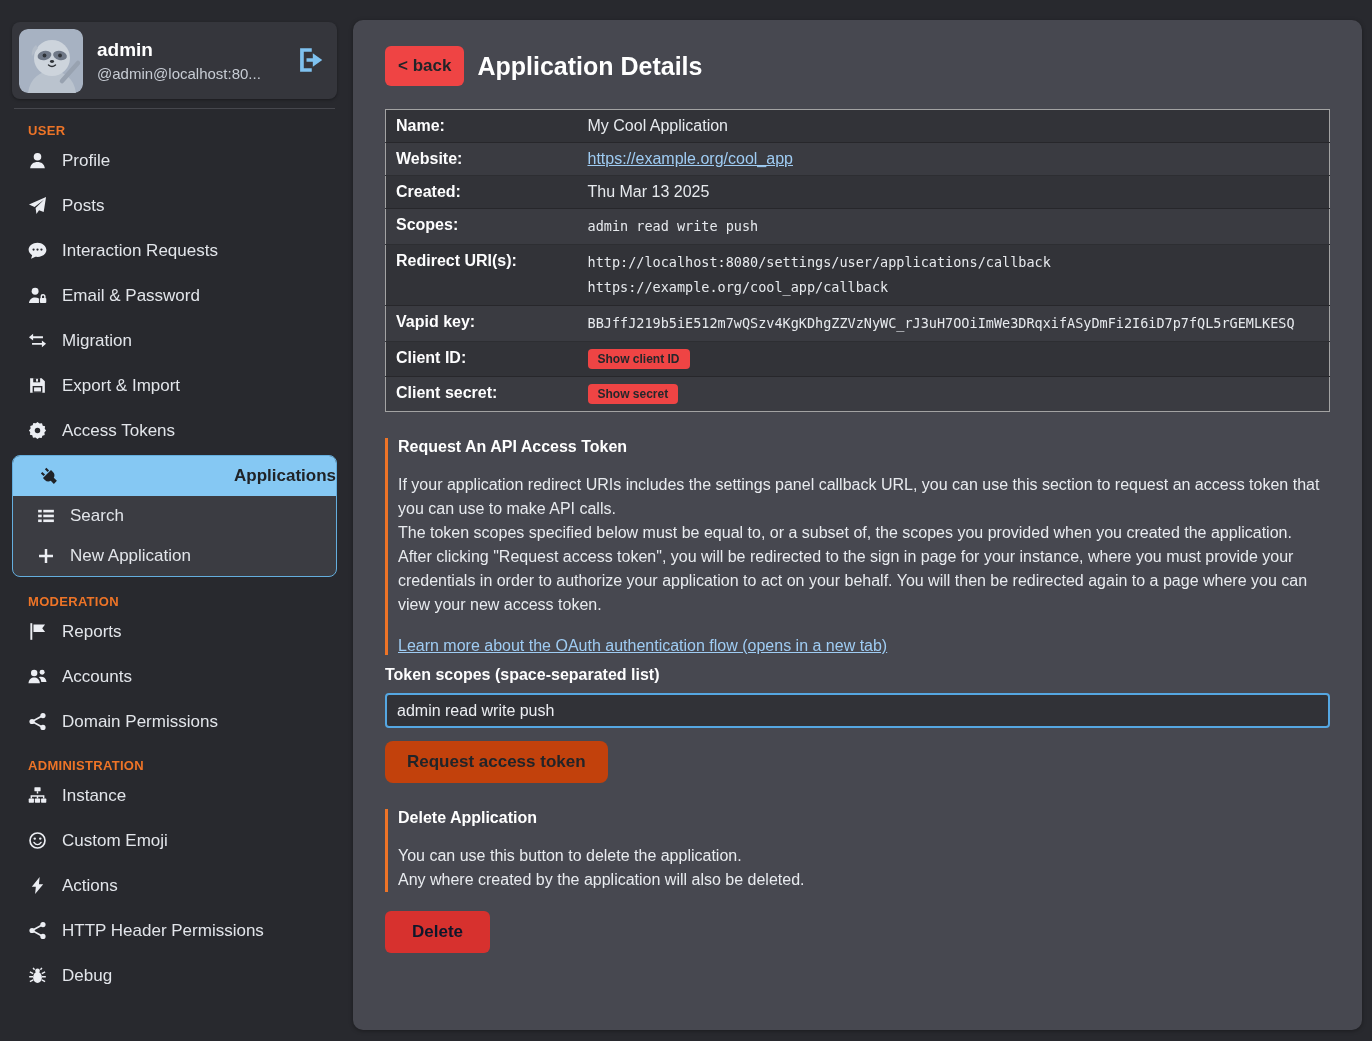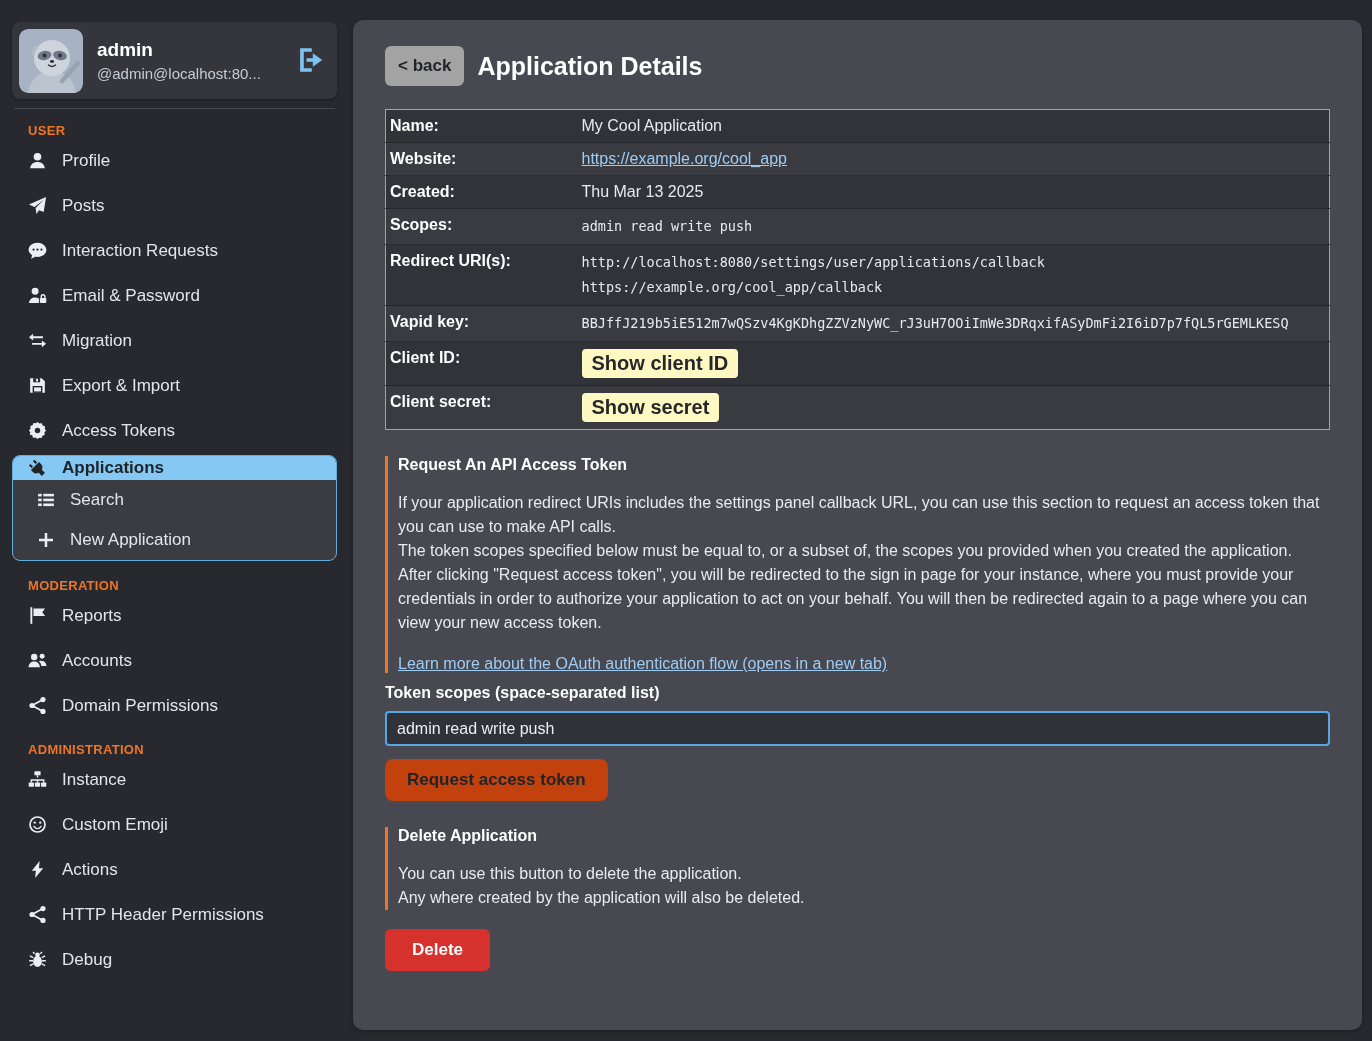--- a/index.html
+++ b/index.html
@@ -20,56 +20,56 @@
   .avatar { width:64px; height:64px; border-radius:8px; flex-shrink:0; overflow:hidden; }
   .user-meta { min-width:0; }
   .username { font-size:19px; font-weight:700; color:#ffffff; }
   .handle { font-size:15px; color:#c7ccd4; margin-top:4px; white-space:nowrap; overflow:hidden; }
   .logout-btn { margin-left:auto; background:none; border:none; color:#7fc2f0; cursor:pointer; width:30px; height:30px; flex-shrink:0; }
   .sidebar-divider { border:none; border-top:1px solid #46474d; margin:9px 2px 0 2px; }
   .section-header { color:#ee7427; font-weight:700; font-size:13px; padding:14px 0 0 16px; letter-spacing:.3px; }
   .nav-item { display:flex; align-items:center; gap:15px; height:45px; padding-left:16px; color:#e2e5ea; font-size:17px; cursor:pointer; }
   .nav-item .ico { width:19px; height:19px; flex-shrink:0; color:#eceef3; display:flex; align-items:center; justify-content:center; }
   .apps-box { border:1px solid #64aede; border-radius:8px; overflow:hidden; margin:2px 0 3px 0; background:#3b3c42; }
-  .apps-active { display:flex; align-items:center; gap:15px; height:24px; padding-left:15px; background:#85c8f3; color:#202327; font-size:17px; font-weight:700; cursor:pointer; }
+  .apps-active { display:flex; align-items:center; gap:15px; height:40px; padding-left:27px; background:#85c8f3; color:#202327; font-size:17px; font-weight:700; cursor:pointer;justify-content:space-between; }
   .apps-active .ico { width:19px; height:19px; color:#202327; }
   .sub-item { display:flex; align-items:center; gap:15px; height:40px; padding-left:24px; color:#e2e5ea; font-size:17px; cursor:pointer; }
   .sub-item .ico { width:18px; height:18px; color:#eceef3; }
   
   .panel {
     position:absolute; left:353px; top:20px; width:1009px; height:1010px;
     background:#474850; border-radius:10px; padding:26px 32px;
     box-shadow:0 1px 4px rgba(0,0,0,.35);
   }
   .header-row { display:flex; align-items:center; gap:13px; margin-bottom:23px; }
-  .back-btn { background:#a3a3a3; color:#222428; font-weight:700; font-size:17px; padding:10px 13px; border-radius:6px; border:none; cursor:pointer; font-family:inherit; }
+  .back-btn { background:#ef4444; color:#222428; font-weight:700; font-size:17px; padding:10px 13px; border-radius:6px; border:none; cursor:pointer; font-family:inherit; }
   .page-title { font-size:25px; font-weight:700; color:#ffffff; }
   table.details { width:100%; border-collapse:collapse; border:1px solid #a3a3a3; font-size:16px; }
   table.details tr:nth-child(odd) { background:#323338; }
   table.details tr:nth-child(even) { background:#3a3b41; }
   table.details tr + tr { border-top:1px solid rgba(0,0,0,.22); }
-  table.details td { padding:7px 4px; vertical-align:top; }
+  table.details td { padding:7px 10px; vertical-align:top; }
   td.lbl { font-weight:700; color:#fdfdfe; width:192px; white-space:nowrap; }
   td.val { color:#e7eaee; }
   .mono { font-family:"DejaVu Sans Mono","Liberation Mono",monospace; font-size:13.5px; line-height:21px; }
   .uri-line + .uri-line { margin-top:4px; }
   a.tbl-link, a.oauth-link { color:#9fccf3; text-decoration:underline; }
-  .show-btn { background:#fef9c3; border:none; border-radius:4px; font-weight:700; font-size:20px; padding:3px 10px; color:#25272b; cursor:pointer; font-family:inherit; }
+  .show-btn { background:#ef4444; border:none; border-radius:4px; font-weight:700; font-size:12px; padding:3px 10px; color:#25272b; cursor:pointer; font-family:inherit; }
   .o-section { border-left:3px solid #ee7427; padding-left:10px; margin-top:26px; }
   .o-section h2 { font-size:16px; font-weight:700; color:#ffffff; margin-bottom:17px; }
   .o-section p { font-size:16px; line-height:24px; color:#e8ebef; }
   .link-row { margin-top:20px; font-size:16px; }
   .form-area { margin-top:11px; }
   .field-label { display:block; font-weight:700; font-size:16px; color:#fdfdfe; margin-bottom:9px; }
   .scopes-input {
     width:100%; height:35px; background:#313237; border:2px solid #55a7e2; border-radius:4px;
     color:#eceef2; font-size:16px; padding:0 10px; font-family:inherit; outline:none;
   }
   .request-btn { margin-top:13px; background:#c2410c; color:#222428; font-weight:700; font-size:17px; padding:11px 22px; border-radius:8px; border:none; cursor:pointer; font-family:inherit; }
-  .delete-btn { margin-top:19px; background:#d7312e; color:#ffffff; font-weight:700; font-size:17px; padding:11px 27px; border-radius:6px; border:none; cursor:pointer; font-family:inherit; }
+  .delete-btn { margin-top:19px; background:#d7312e; color:#0f172a; font-weight:700; font-size:17px; padding:11px 27px; border-radius:6px; border:none; cursor:pointer; font-family:inherit; }
 </style>
 </head>
 <body>
 
 <aside class="sidebar">
 
   <div class="user-card">
     <span class="avatar">
       <svg viewBox="0 0 64 64" width="64" height="64">
         <rect width="64" height="64" rx="9" fill="#a7b2c2"></rect>

